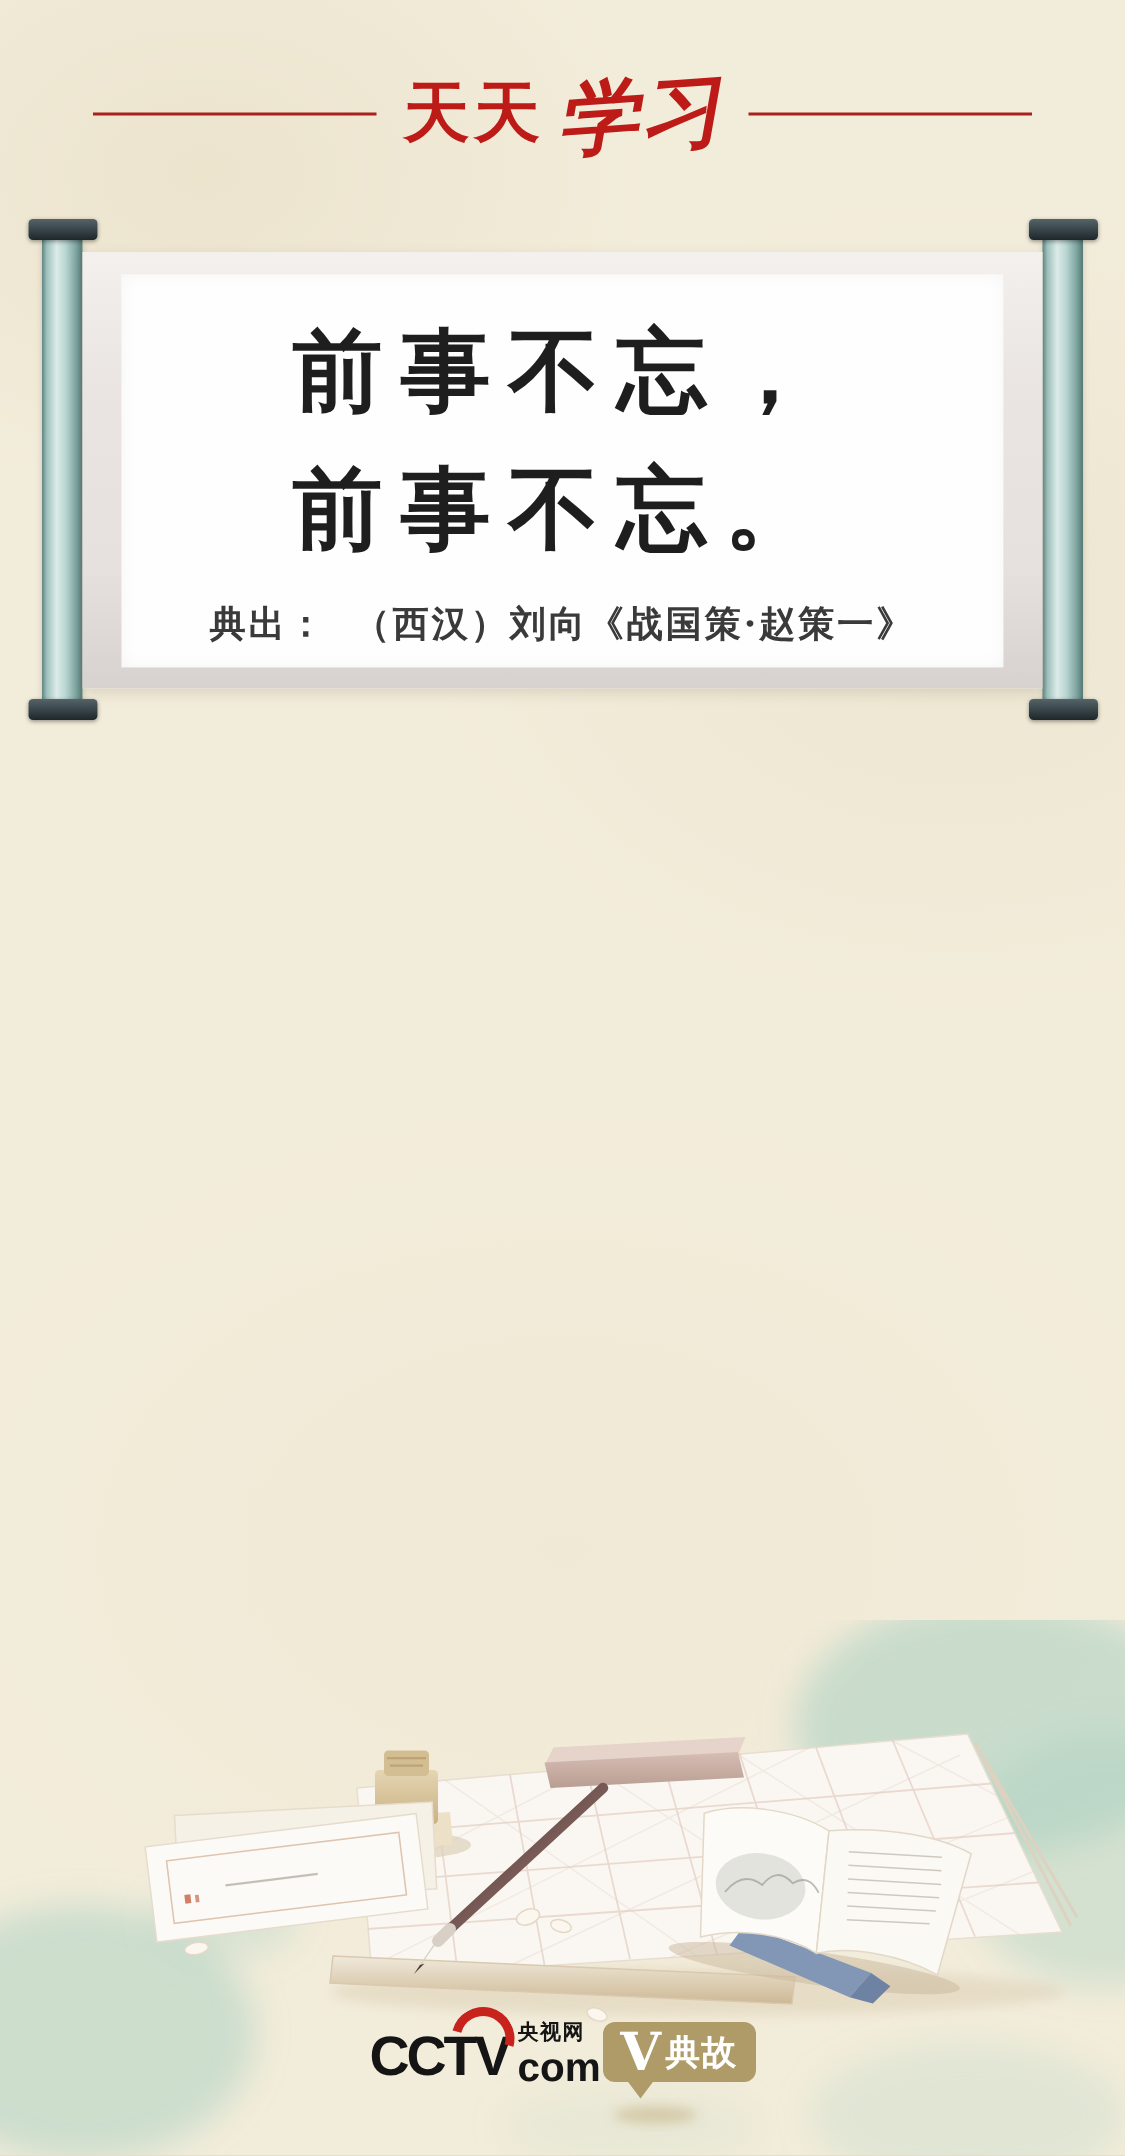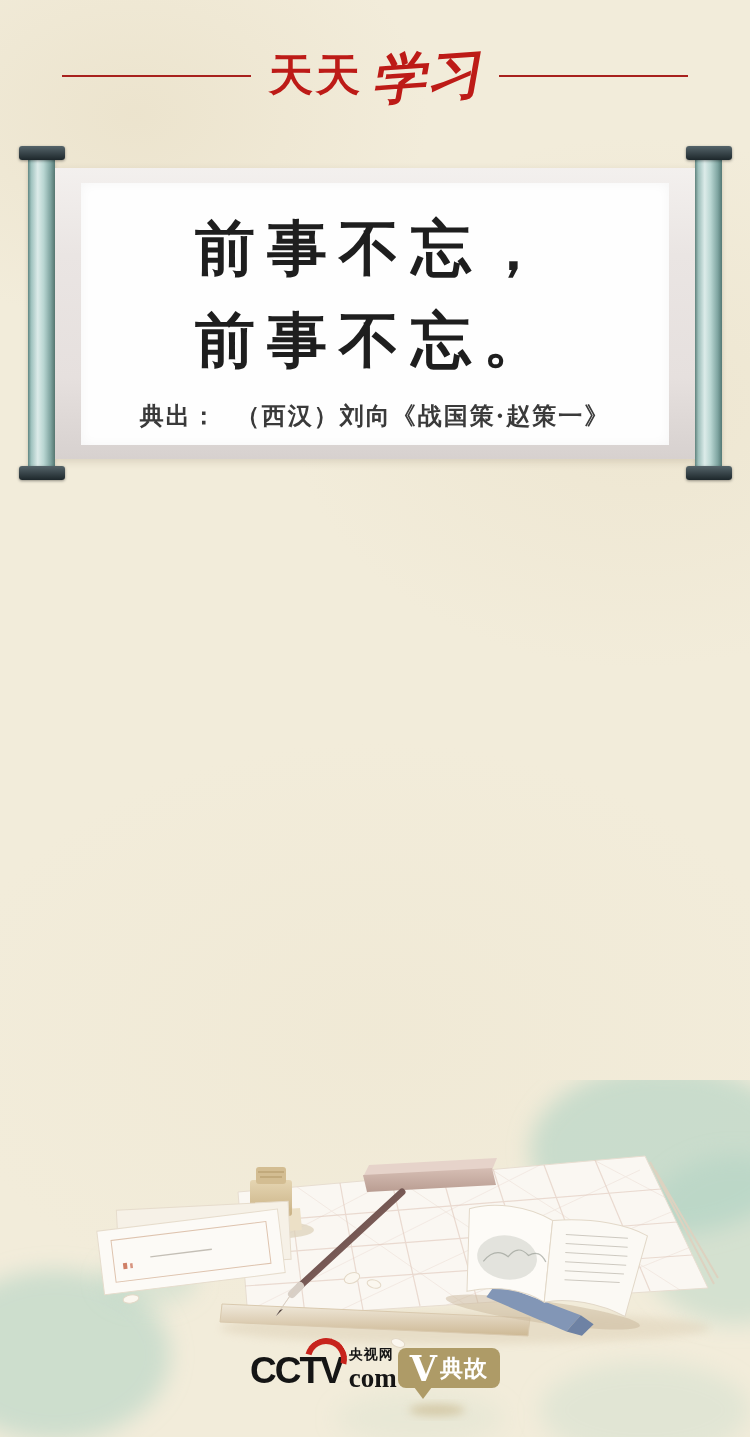--- a/index.html
+++ b/index.html
@@ -51,21 +51,21 @@
 
   
   .footer{position:absolute;top:1348px;left:0;right:0;display:flex;justify-content:center;align-items:flex-start;gap:1px;z-index:4;}
   .cctv-logo{display:flex;align-items:flex-start;margin-top:4px;}
   .cctv-mark{position:relative;}
   .cctv-word{font-family:"Liberation Sans","DejaVu Sans",sans-serif;font-weight:900;font-size:37px;letter-spacing:-2px;color:#151515;line-height:1;}
   .red-arc{position:absolute;right:-4px;top:-14px;width:30px;height:30px;border-radius:50%;
     border:6px solid #c7231c;border-left-color:transparent;border-bottom-color:transparent;transform:rotate(-30deg);}
   .cctv-col{display:flex;flex-direction:column;margin-left:6px;margin-top:-6px;}
   .cntv{font-family:"Liberation Sans","DejaVu Sans",sans-serif;font-weight:700;font-size:14px;color:#151515;letter-spacing:1px;}
-  .com{font-family:Liberation Serif, serif;font-weight:700;font-size:27px;color:#151515;line-height:1;margin-top:1px;}
+  .com{font-family:Liberation Sans, sans-serif;font-weight:700;font-size:27px;color:#151515;line-height:1;margin-top:1px;}
   .badge{position:relative;display:flex;align-items:center;height:40px;padding:0 12px;border-radius:8px;background:#ae9b67;}
   .badge-v{font-weight:700;font-size:35px;color:#ffffff;line-height:1;margin-right:3px;font-family:"DejaVu Serif",serif;}
   .badge-label{font-weight:700;font-size:23px;color:#ffffff;letter-spacing:1px;text-align:center;}
   .badge-tail{position:absolute;left:16px;bottom:-11px;width:0;height:0;
     border-left:9px solid transparent;border-right:9px solid transparent;border-top:12px solid #ae9b67;}
 </style>
 </head>
 <body>
 
 <div class="page">

